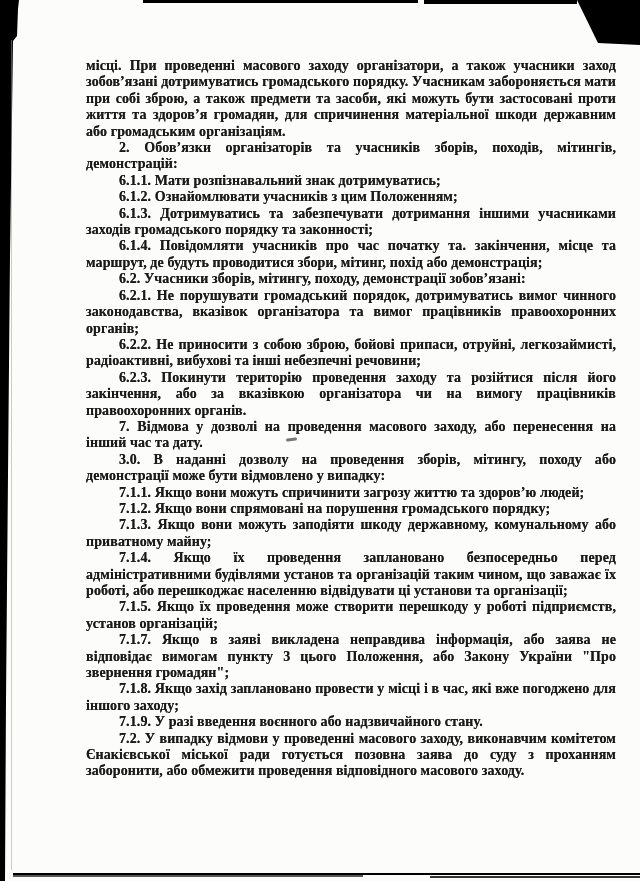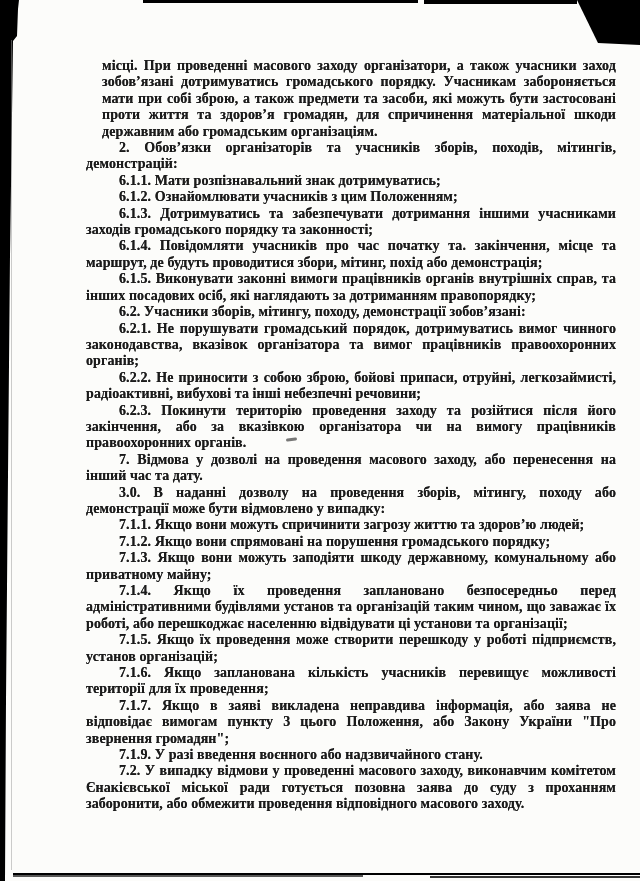--- a/index.html
+++ b/index.html
@@ -19,21 +19,21 @@
     width: 530px;
     font-size: 14px;
     line-height: 16.4px;
     font-weight: bold;
     color: #1b1b1b;
     text-align: justify;
     letter-spacing: 0.1px;
     text-shadow: 0 0 0.3px #444;
   }
   .doc p { margin: 0; text-indent: 33px; }
-  .doc p.cont { text-indent: 0; margin-left: 16px; }
+  .doc p.cont { text-indent: 0; }
 
   
   .artifact { position: absolute; background: #000; }
   .edge-left {
     left: 0; top: 0; width: 22px; height: 881px;
     clip-path: polygon(0 0, 19px 0, 18px 9px, 17px 36px, 13px 41px,
                        12px 115px, 10px 255px, 8px 475px, 6px 700px,
                        5px 881px, 0 881px);
   }
   .top-line-1 { left: 143px; top: 0; width: 275px; height: 3px; }
@@ -56,34 +56,33 @@
 
 <div class="page">
 
   <div class="doc">
     <p class="cont">місці. При проведенні масового заходу організатори, а також учасники заход зобов’язані дотримуватись громадського порядку. Учасникам забороняється мати при собі зброю, а також предмети та засоби, які можуть бути застосовані проти життя та здоров’я громадян, для спричинення матеріальної шкоди державним або громадським організаціям.</p>
     <p>2. Обов’язки організаторів та учасників зборів, походів, мітингів, демонстрацій:</p>
     <p>6.1.1. Мати розпізнавальний знак дотримуватись;</p>
     <p>6.1.2. Ознайомлювати учасників з цим Положенням;</p>
     <p>6.1.3. Дотримуватись та забезпечувати дотримання іншими учасниками заходів громадського порядку та законності;</p>
     <p>6.1.4. Повідомляти учасників про час початку та. закінчення, місце та маршрут, де будуть проводитися збори, мітинг, похід або демонстрація;</p>
-    <p>6.1.5. Виконувати законні вимоги працівників органів внутрішніх справ, та інших посадових осіб, які наглядають за дотриманням правопорядку;</p>
     <p>6.2. Учасники зборів, мітингу, походу, демонстрації зобов’язані:</p>
     <p>6.2.1. Не порушувати громадський порядок, дотримуватись вимог чинного законодавства, вказівок організатора та вимог працівників правоохоронних органів;</p>
     <p>6.2.2. Не приносити з собою зброю, бойові припаси, отруйні, легкозаймисті, радіоактивні, вибухові та інші небезпечні речовини;</p>
     <p>6.2.3. Покинути територію проведення заходу та розійтися після його закінчення, або за вказівкою організатора чи на вимогу працівників правоохоронних органів.</p>
     <p>7. Відмова у дозволі на проведення масового заходу, або перенесення на інший час та дату.</p>
     <p>3.0. В наданні дозволу на проведення зборів, мітингу, походу або демонстрації може бути відмовлено у випадку:</p>
     <p>7.1.1. Якщо вони можуть спричинити загрозу життю та здоров’ю людей;</p>
     <p>7.1.2. Якщо вони спрямовані на порушення громадського порядку;</p>
     <p>7.1.3. Якщо вони можуть заподіяти шкоду державному, комунальному або приватному майну;</p>
     <p>7.1.4. Якщо їх проведення заплановано безпосередньо перед адміністративними будівлями установ та організацій таким чином, що заважає їх роботі, або перешкоджає населенню відвідувати ці установи та організації;</p>
     <p>7.1.5. Якщо їх проведення може створити перешкоду у роботі підприємств, установ організацій;</p>
-    <p>7.1.6. Якщо запланована кількість учасників перевищує можливості території для їх проведення;</p>
     <p>7.1.7. Якщо в заяві викладена неправдива інформація, або заява не відповідає вимогам пункту 3 цього Положення, або Закону України "Про звернення громадян";</p>
+    <p>7.1.8. Якщо захід заплановано провести у місці і в час, які вже погоджено для іншого заходу;</p>
     <p>7.1.9. У разі введення воєнного або надзвичайного стану.</p>
     <p>7.2. У випадку відмови у проведенні масового заходу, виконавчим комітетом Єнакієвської міської ради готується позовна заява до суду з проханням заборонити, або обмежити проведення відповідного масового заходу.</p>
   </div>
 
   <div class="artifact edge-left"></div>
   <div class="artifact edge-shadow"></div>
   <div class="artifact top-line-1"></div>
   <div class="artifact top-line-2"></div>
   <div class="artifact corner-wedge"></div>
   <div class="artifact bottom-line-1"></div>

